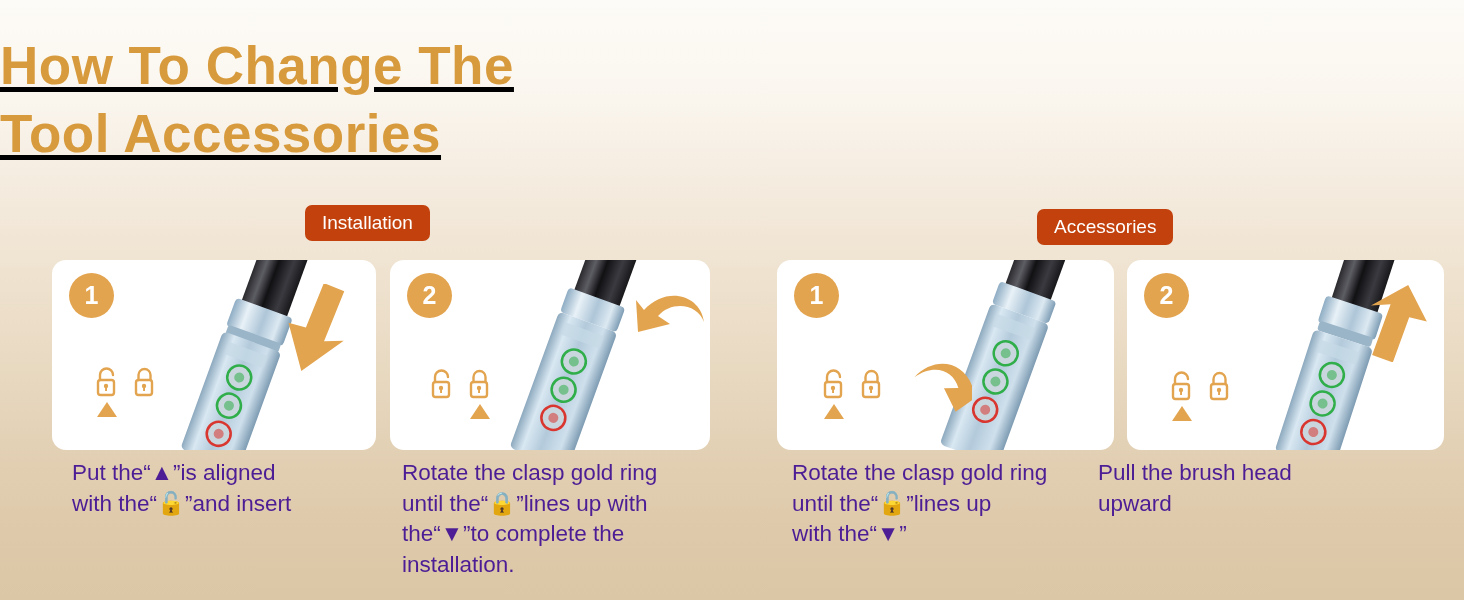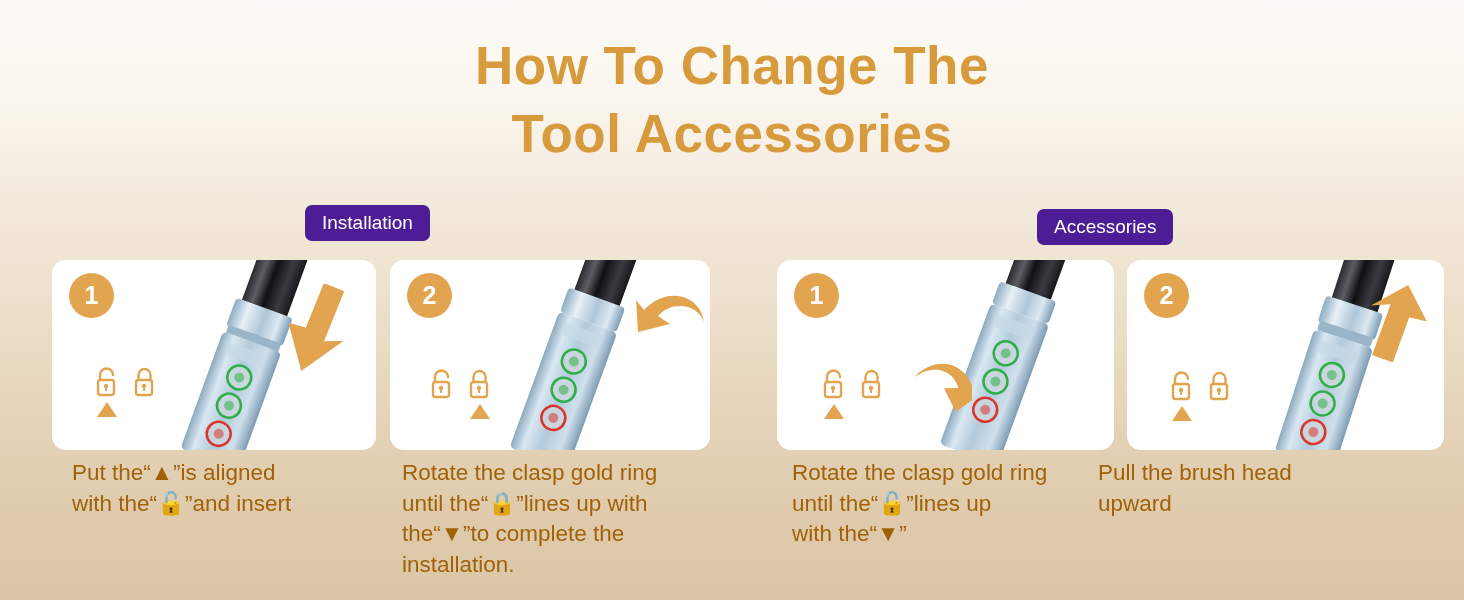--- a/index.html
+++ b/index.html
@@ -10,34 +10,35 @@
       #fdfbf7 0%, #fbf7f0 14%, #f5ece0 30%,
       #eee1cd 48%, #e6d6bd 66%, #e0ccae 82%, #dbc6a5 100%);
     position: relative;
     overflow: hidden;
   }
 
   
   .title-wrap {
     position: absolute;
     top: 32px; left: 0; right: 0;
-    text-align: center;
+    text-align: left;
+    text-decoration: underline;
   }
   .title-line {
     font-size: 53px;
     font-weight: 700;
     color: #d79a3c;
     letter-spacing: 0.5px;
     line-height: 1.28;
   }
 
   
   .badge {
     position: absolute;
-    background: #4c1d95;
+    background: #c2410c;
     color: #ffffff;
     font-size: 19px;
     border-radius: 7px;
     padding: 8px 17px 9px 17px;
     white-space: nowrap;
     line-height: 1;
   }
   #badge-install { left: 305px; top: 205px; }
   #badge-disassemble { left: 1037px; top: 209px; }
 
@@ -87,21 +88,21 @@
   .tri-hidden { visibility: hidden; }
 
   
   .device { position: absolute; pointer-events: none; }
   
   .arrow { position: absolute; pointer-events: none; }
 
   
   .caption {
     position: absolute;
-    color: #a16207;
+    color: #4c1d95;
     font-size: 22.5px;
     line-height: 1.36;
     white-space: pre-line;
   }
   #cap-0 { left: 72px;   top: 458px; width: 300px; }
   #cap-1 { left: 402px;  top: 458px; width: 312px; }
   #cap-2 { left: 792px;  top: 458px; width: 310px; }
   #cap-3 { left: 1098px; top: 458px; width: 300px; }
 </style>
 </head>

